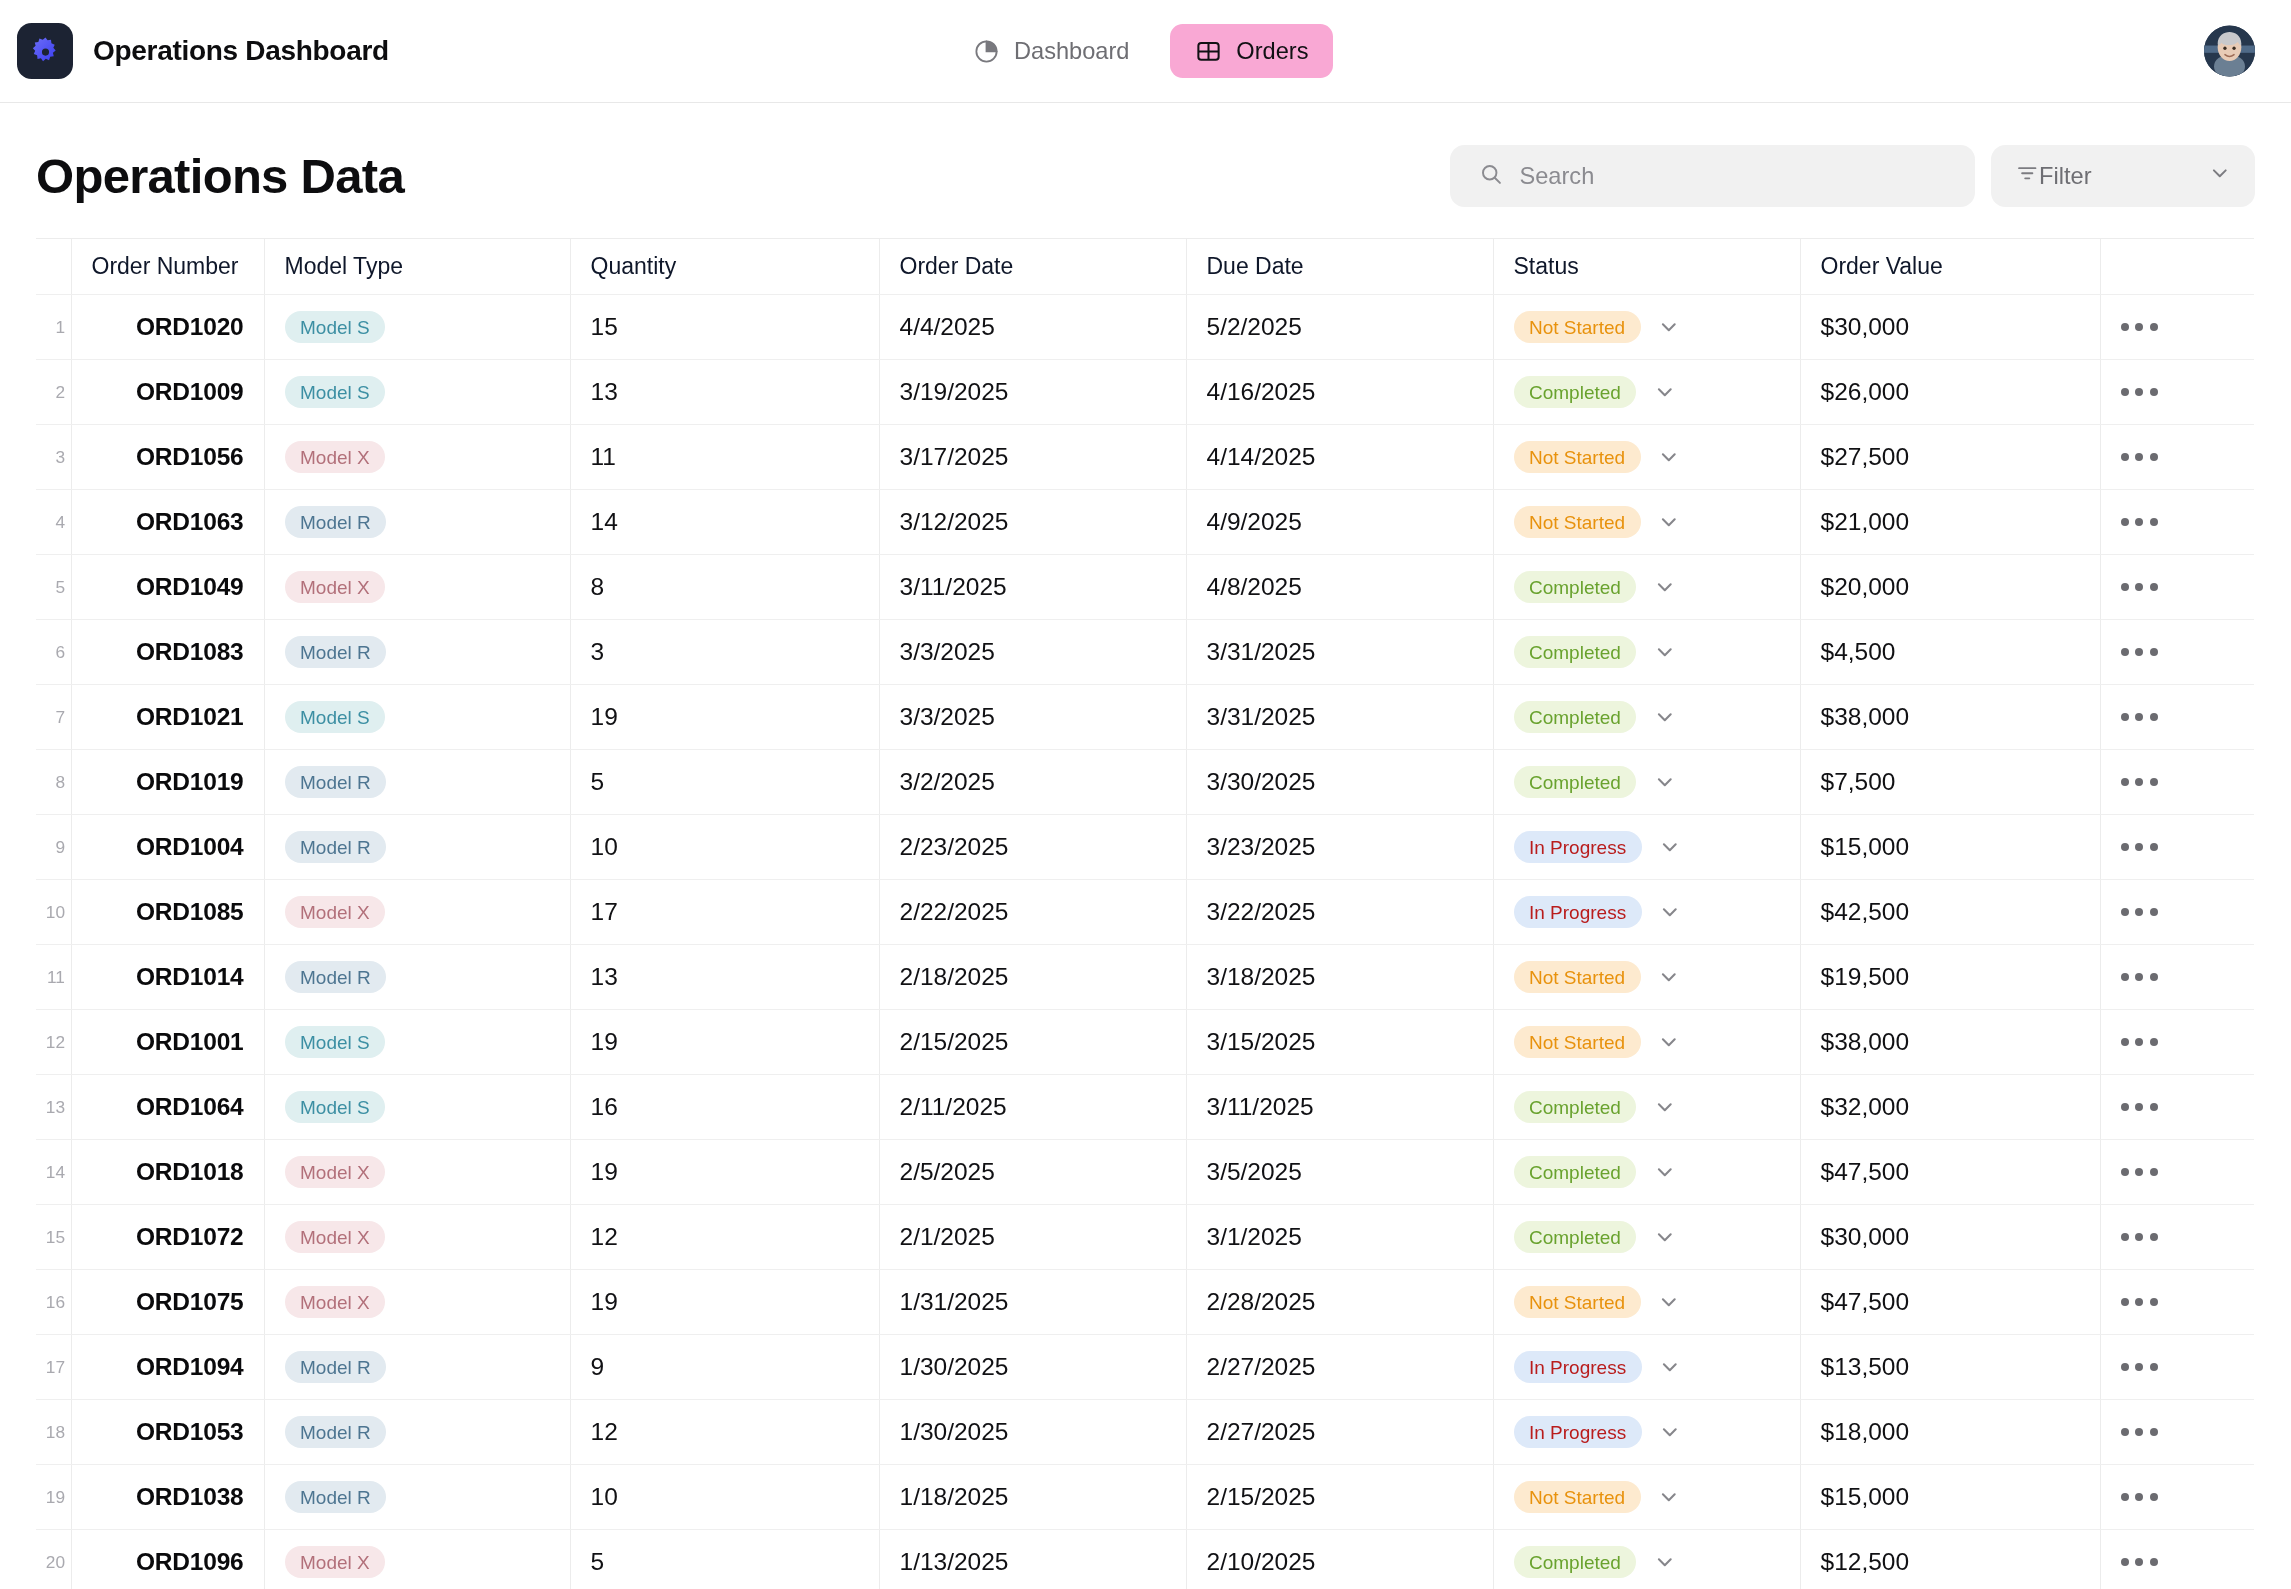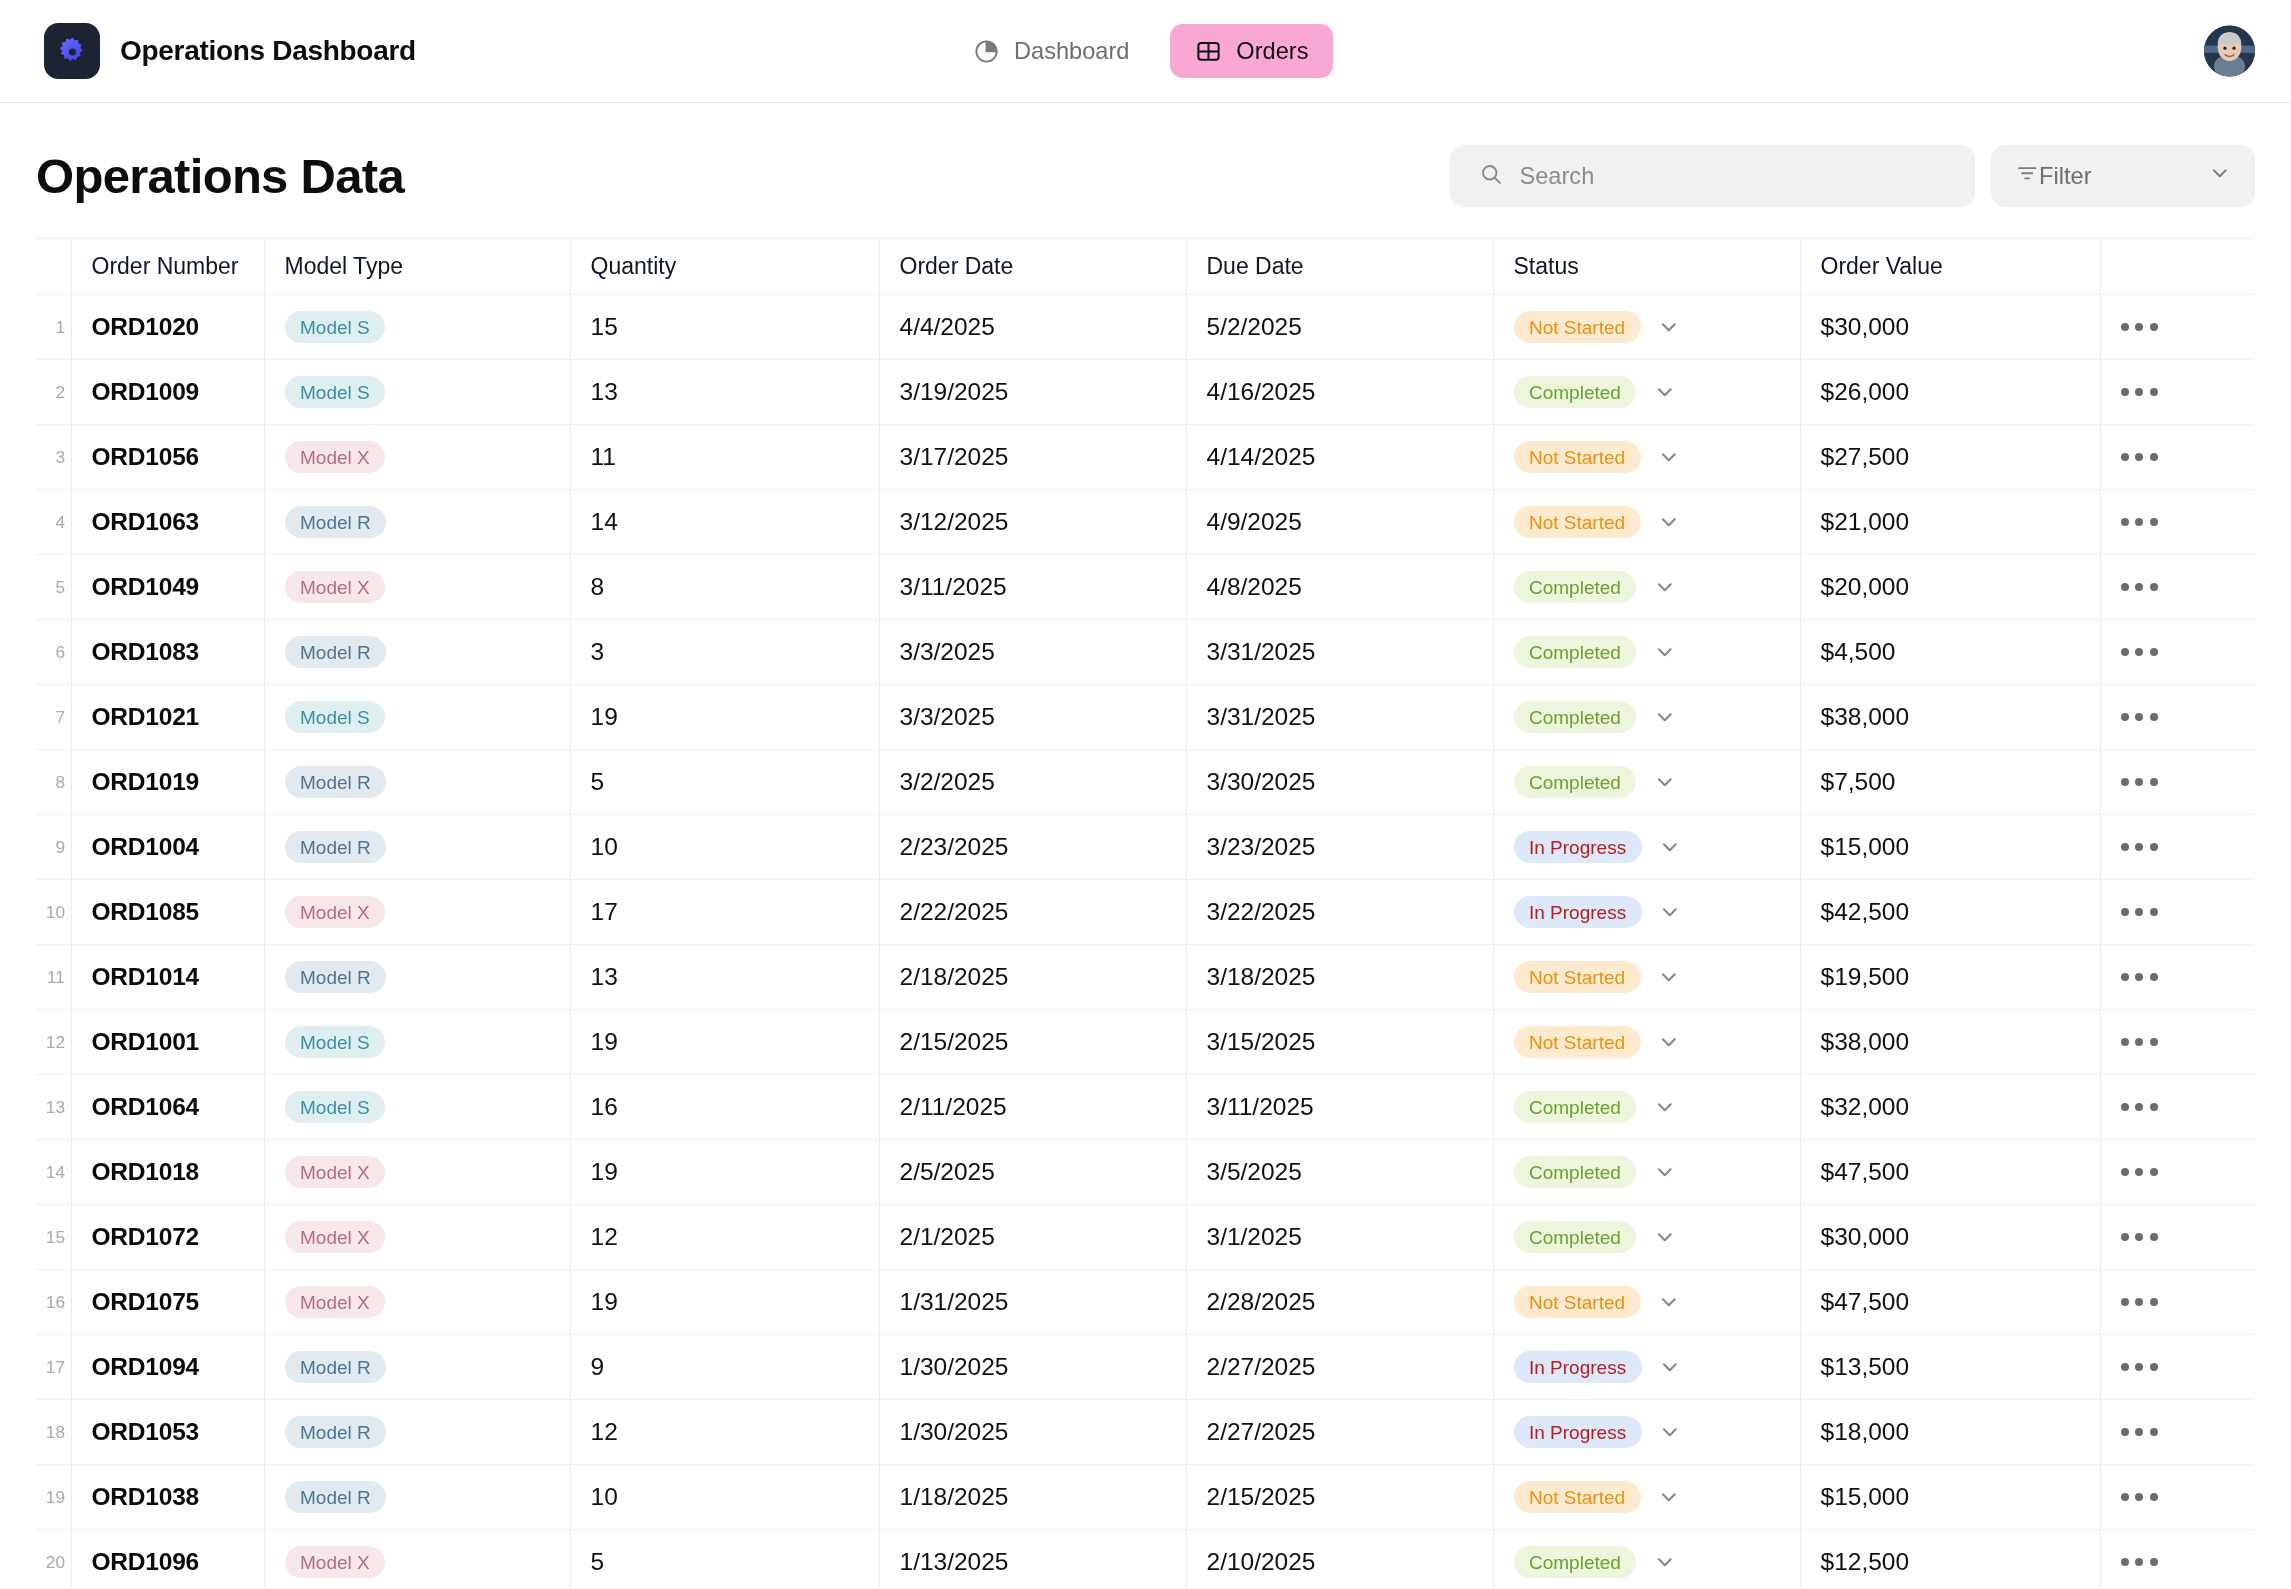--- a/index.html
+++ b/index.html
@@ -11,21 +11,21 @@
     overflow: hidden;
   }
 
   
   .topbar {
     position: relative;
     height: 103px;
     border-bottom: 0.9px solid #e8e8e8;
     display: flex;
     align-items: center;
-    padding: 0 44px;
+    padding: 0 17px;
     background: #fff;
   }
   .brand { display: flex; align-items: center; gap: 20px; }
   .logo-tile {
     width: 56px; height: 56px;
     border-radius: 14.5px;
     background: #1c2333;
     display: flex; align-items: center; justify-content: center;
     flex: none;
   }
@@ -173,20 +173,21 @@
   }
   td.c-idx {
     font-size: 17.3px;
     color: #a9a9af;
   }
   td.c-ord {
     font-weight: 700;
     font-size: 24.5px;
     color: #0a0a0c;
     letter-spacing: -0.2px;
+    text-align: right;
   }
 
   .badge {
     display: inline-block;
     padding: 6.4px 15.5px;
     border-radius: 908px;
     font-size: 19px;
     line-height: 1;
     white-space: nowrap;
   }

